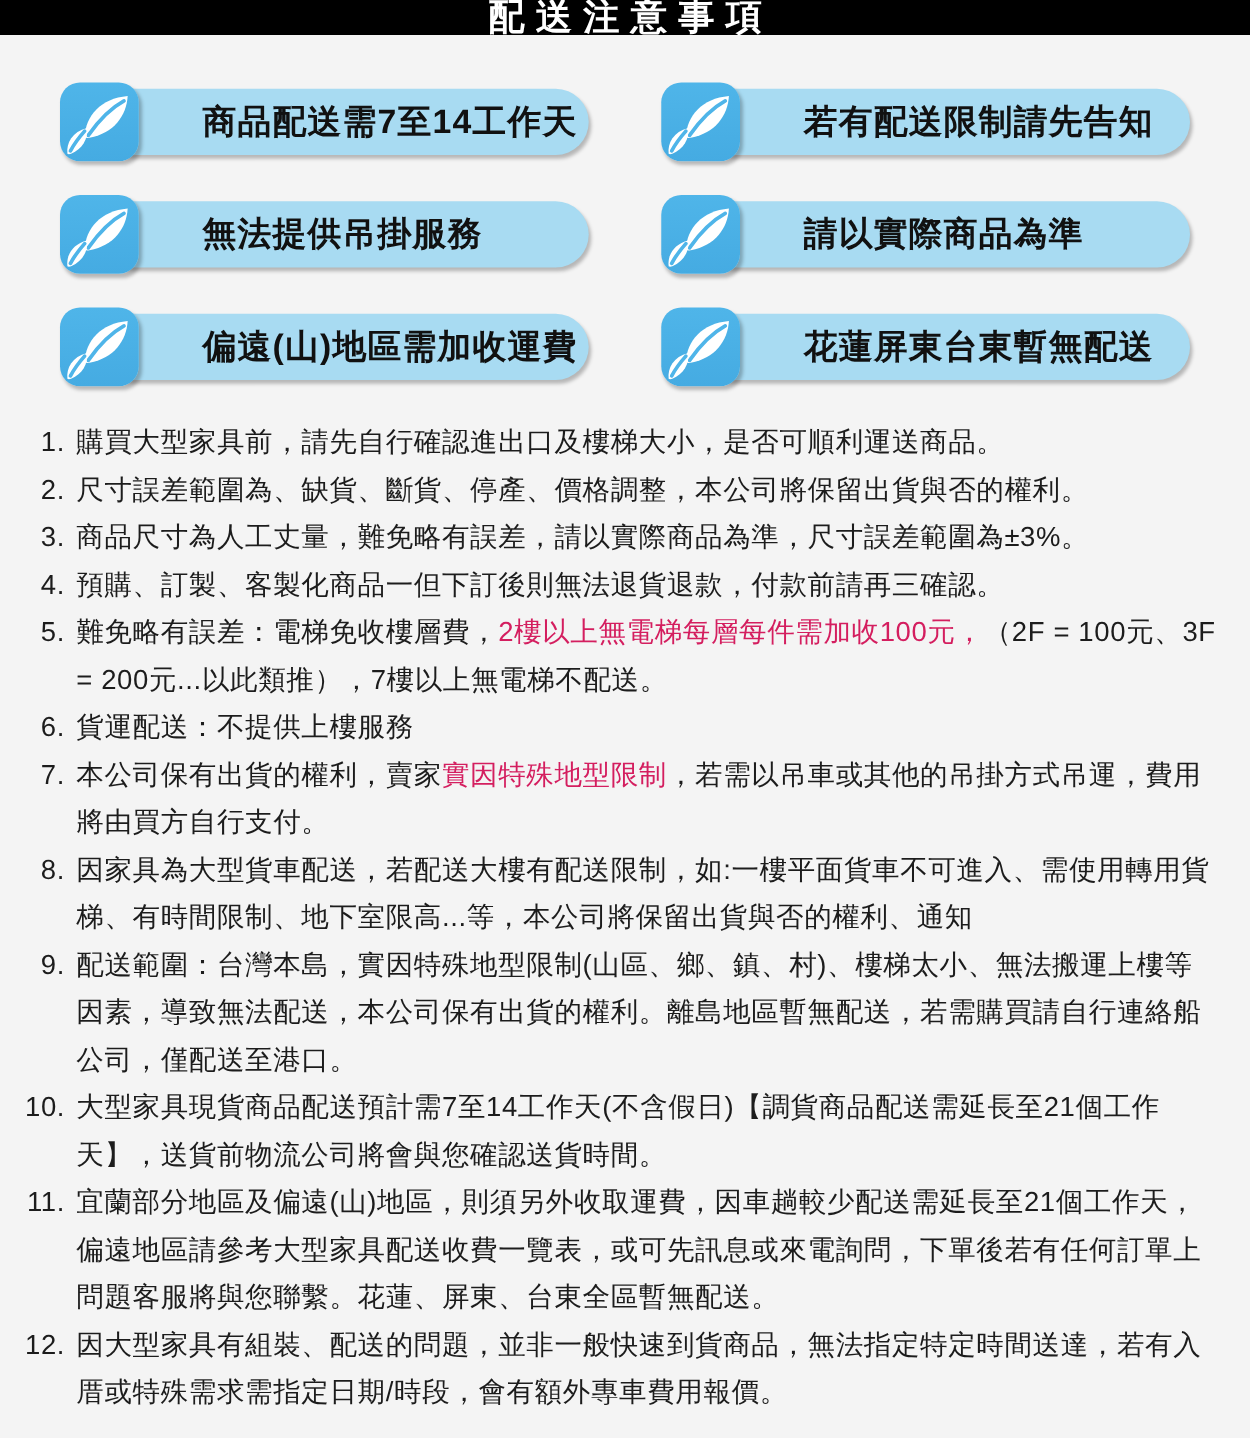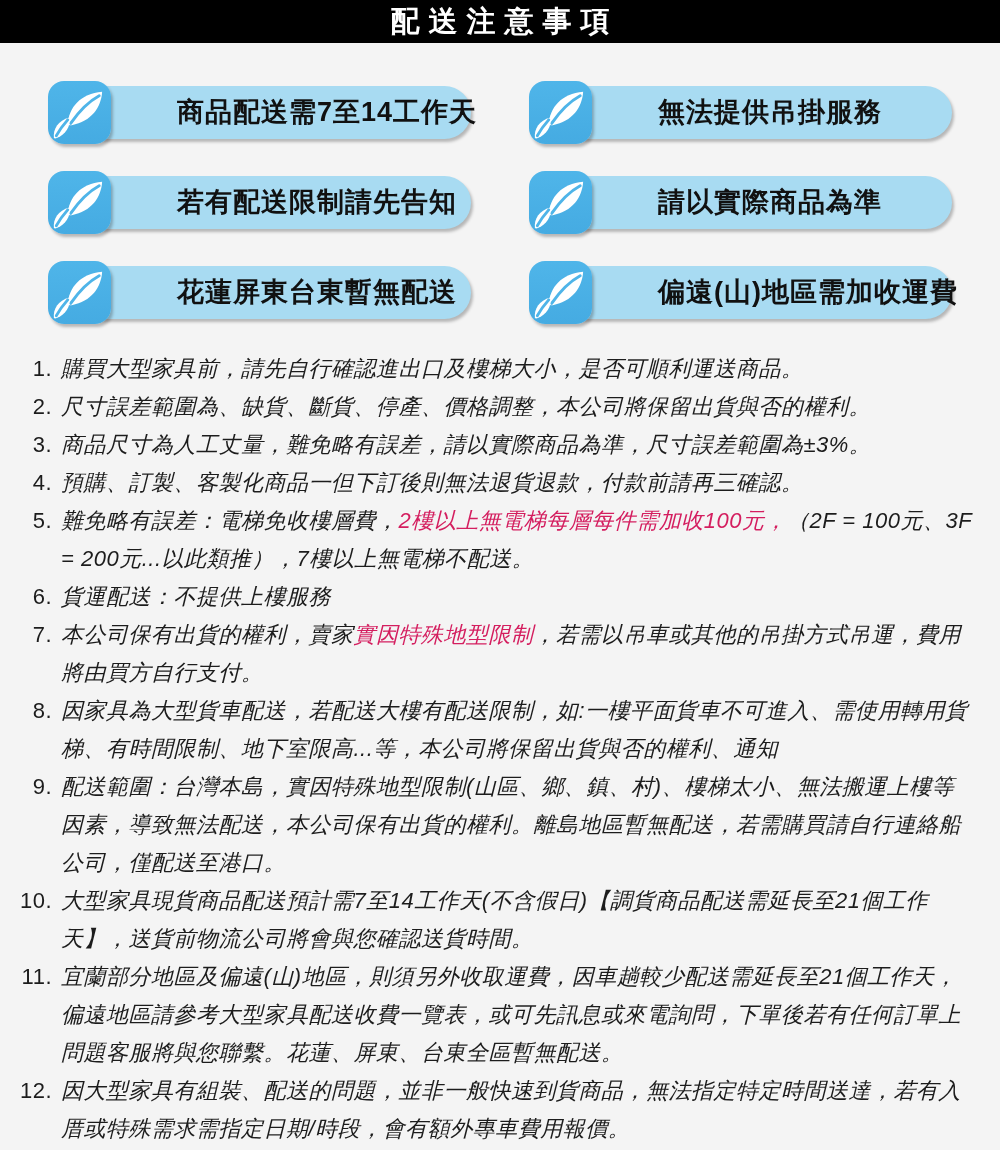--- a/index.html
+++ b/index.html
@@ -10,21 +10,21 @@
   *{box-sizing:border-box;margin:0;padding:0;}
   html,body{width:1000px;}
   body{
     height:1150px; overflow:hidden;
     background:var(--page-bg);
     color:var(--text);
     font-family:"Liberation Sans","DejaVu Sans",sans-serif;
   }
   
   .header{
-    height:43px; background:var(--header-bg);
+    height:28px; background:var(--header-bg);
     display:flex; align-items:center; justify-content:center;
   }
   .header-title{
     color:var(--header-text); font-size:29px; font-weight:bold;
     letter-spacing:9px; padding-left:9px; line-height:1;
   }
   
   .badges{
     padding:38px 48px 0 48px;
     display:grid; grid-template-columns:1fr 1fr;
@@ -32,42 +32,42 @@
   }
   .badge{position:relative; height:63px;}
   .badge-pill{
     position:absolute; left:30px; right:0; top:5px; height:53px;
     background:var(--pill-bg); border-radius:29px;
     box-shadow:2px 3px 3px rgba(0,0,0,0.25);
     display:flex; align-items:center; padding-left:84px;
   }
   .badge-label{
     font-size:27px; font-weight:bold; letter-spacing:1px; color:#111;
-    white-space:nowrap; line-height:1;margin-left:15px;
+    white-space:nowrap; line-height:1;
   }
   .badge-icon{
     position:absolute; left:0; top:0; width:63px; height:63px;
     border-radius:16px;
     background:linear-gradient(180deg,var(--icon-bg),#45abe2);
     box-shadow:2px 3px 3px rgba(0,0,0,0.25);
     z-index:2;
   }
   .badge-icon svg{width:100%;height:100%;display:block;}
   .leaf-shape{fill:var(--leaf);}
   .leaf-vein{stroke:var(--icon-bg); stroke-width:3; fill:none; stroke-linecap:round;}
   
   .notes{
     padding:26px 26px 0 20px;
     font-size:22px; line-height:38px; letter-spacing:0.5px;
   }
   .note-item{display:flex; align-items:flex-start;}
   .note-num{
     flex:0 0 32px; text-align:right; margin-right:9px; white-space:nowrap;
   }
-  .note-text{flex:1; min-width:0;font-style:italic;}
+  .note-text{flex:1; min-width:0;}
   .hl{color:var(--highlight);}
 </style>
 </head>
 <body>
 
 <div class="page">
 
   <div class="header">
     <div class="header-title">配送注意事項</div>
   </div>
@@ -91,77 +91,77 @@
     <div class="badge">
       <span class="badge-icon">
         <svg viewBox="0 0 64 64" aria-hidden="true">
           <path class="leaf-shape" d="M20 44 C21 27 33 13 55 11 C54 27 44 41 24 45 C22.5 45.2 20.7 44.9 20 44 Z"></path>
           <path class="leaf-vein" d="M23 43 C30 33 41 21 52 15"></path>
           <path class="leaf-shape" d="M6 58 C5 49 10 40 22 37 C23 46 18 54 9 58 C8 58.4 6.5 58.5 6 58 Z"></path>
           <path class="leaf-vein" d="M8.5 55.5 C12 49 16 44 20 39.5"></path>
         </svg>
       </span>
       <span class="badge-pill">
+        <span class="badge-label">若有配送限制請先告知</span>
+      </span>
+    </div>
+
+    <div class="badge">
+      <span class="badge-icon">
+        <svg viewBox="0 0 64 64" aria-hidden="true">
+          <path class="leaf-shape" d="M20 44 C21 27 33 13 55 11 C54 27 44 41 24 45 C22.5 45.2 20.7 44.9 20 44 Z"></path>
+          <path class="leaf-vein" d="M23 43 C30 33 41 21 52 15"></path>
+          <path class="leaf-shape" d="M6 58 C5 49 10 40 22 37 C23 46 18 54 9 58 C8 58.4 6.5 58.5 6 58 Z"></path>
+          <path class="leaf-vein" d="M8.5 55.5 C12 49 16 44 20 39.5"></path>
+        </svg>
+      </span>
+      <span class="badge-pill">
         <span class="badge-label">無法提供吊掛服務</span>
       </span>
     </div>
 
     <div class="badge">
       <span class="badge-icon">
         <svg viewBox="0 0 64 64" aria-hidden="true">
           <path class="leaf-shape" d="M20 44 C21 27 33 13 55 11 C54 27 44 41 24 45 C22.5 45.2 20.7 44.9 20 44 Z"></path>
           <path class="leaf-vein" d="M23 43 C30 33 41 21 52 15"></path>
           <path class="leaf-shape" d="M6 58 C5 49 10 40 22 37 C23 46 18 54 9 58 C8 58.4 6.5 58.5 6 58 Z"></path>
           <path class="leaf-vein" d="M8.5 55.5 C12 49 16 44 20 39.5"></path>
         </svg>
       </span>
       <span class="badge-pill">
-        <span class="badge-label">若有配送限制請先告知</span>
-      </span>
-    </div>
-
-    <div class="badge">
-      <span class="badge-icon">
-        <svg viewBox="0 0 64 64" aria-hidden="true">
-          <path class="leaf-shape" d="M20 44 C21 27 33 13 55 11 C54 27 44 41 24 45 C22.5 45.2 20.7 44.9 20 44 Z"></path>
-          <path class="leaf-vein" d="M23 43 C30 33 41 21 52 15"></path>
-          <path class="leaf-shape" d="M6 58 C5 49 10 40 22 37 C23 46 18 54 9 58 C8 58.4 6.5 58.5 6 58 Z"></path>
-          <path class="leaf-vein" d="M8.5 55.5 C12 49 16 44 20 39.5"></path>
-        </svg>
-      </span>
-      <span class="badge-pill">
         <span class="badge-label">請以實際商品為準</span>
       </span>
     </div>
 
     <div class="badge">
       <span class="badge-icon">
         <svg viewBox="0 0 64 64" aria-hidden="true">
           <path class="leaf-shape" d="M20 44 C21 27 33 13 55 11 C54 27 44 41 24 45 C22.5 45.2 20.7 44.9 20 44 Z"></path>
           <path class="leaf-vein" d="M23 43 C30 33 41 21 52 15"></path>
           <path class="leaf-shape" d="M6 58 C5 49 10 40 22 37 C23 46 18 54 9 58 C8 58.4 6.5 58.5 6 58 Z"></path>
           <path class="leaf-vein" d="M8.5 55.5 C12 49 16 44 20 39.5"></path>
         </svg>
       </span>
       <span class="badge-pill">
+        <span class="badge-label">偏遠(山)地區需加收運費</span>
+      </span>
+    </div>
+
+    <div class="badge">
+      <span class="badge-icon">
+        <svg viewBox="0 0 64 64" aria-hidden="true">
+          <path class="leaf-shape" d="M20 44 C21 27 33 13 55 11 C54 27 44 41 24 45 C22.5 45.2 20.7 44.9 20 44 Z"></path>
+          <path class="leaf-vein" d="M23 43 C30 33 41 21 52 15"></path>
+          <path class="leaf-shape" d="M6 58 C5 49 10 40 22 37 C23 46 18 54 9 58 C8 58.4 6.5 58.5 6 58 Z"></path>
+          <path class="leaf-vein" d="M8.5 55.5 C12 49 16 44 20 39.5"></path>
+        </svg>
+      </span>
+      <span class="badge-pill">
         <span class="badge-label">花蓮屏東台東暫無配送</span>
-      </span>
-    </div>
-
-    <div class="badge">
-      <span class="badge-icon">
-        <svg viewBox="0 0 64 64" aria-hidden="true">
-          <path class="leaf-shape" d="M20 44 C21 27 33 13 55 11 C54 27 44 41 24 45 C22.5 45.2 20.7 44.9 20 44 Z"></path>
-          <path class="leaf-vein" d="M23 43 C30 33 41 21 52 15"></path>
-          <path class="leaf-shape" d="M6 58 C5 49 10 40 22 37 C23 46 18 54 9 58 C8 58.4 6.5 58.5 6 58 Z"></path>
-          <path class="leaf-vein" d="M8.5 55.5 C12 49 16 44 20 39.5"></path>
-        </svg>
-      </span>
-      <span class="badge-pill">
-        <span class="badge-label">偏遠(山)地區需加收運費</span>
       </span>
     </div>
   </div>
 
   <div class="notes">
 
     <div class="note-item">
       <span class="note-num">1.</span>
       <span class="note-text"><span>購買大型家具前，請先自行確認進出口及樓梯大小，是否可順利運送商品。</span></span>
     </div>

